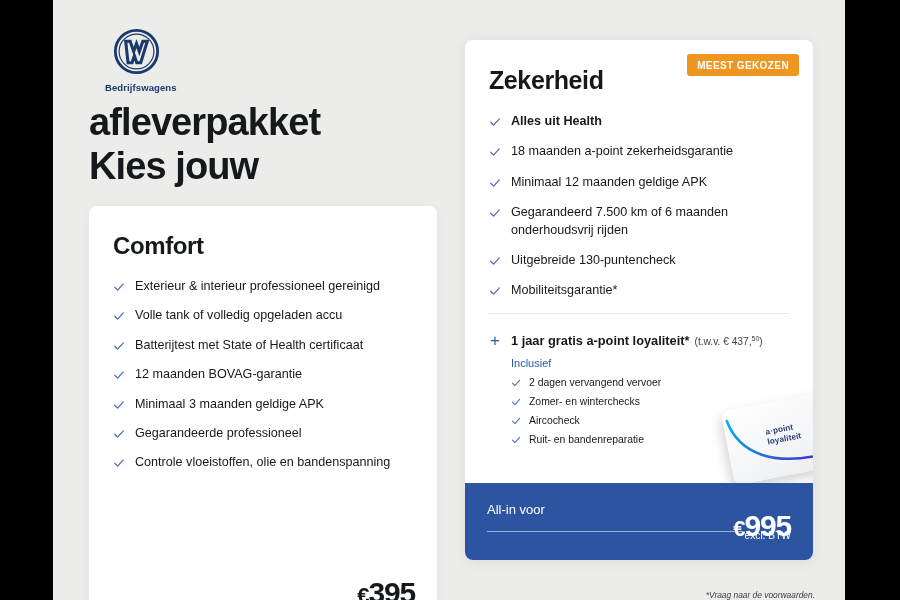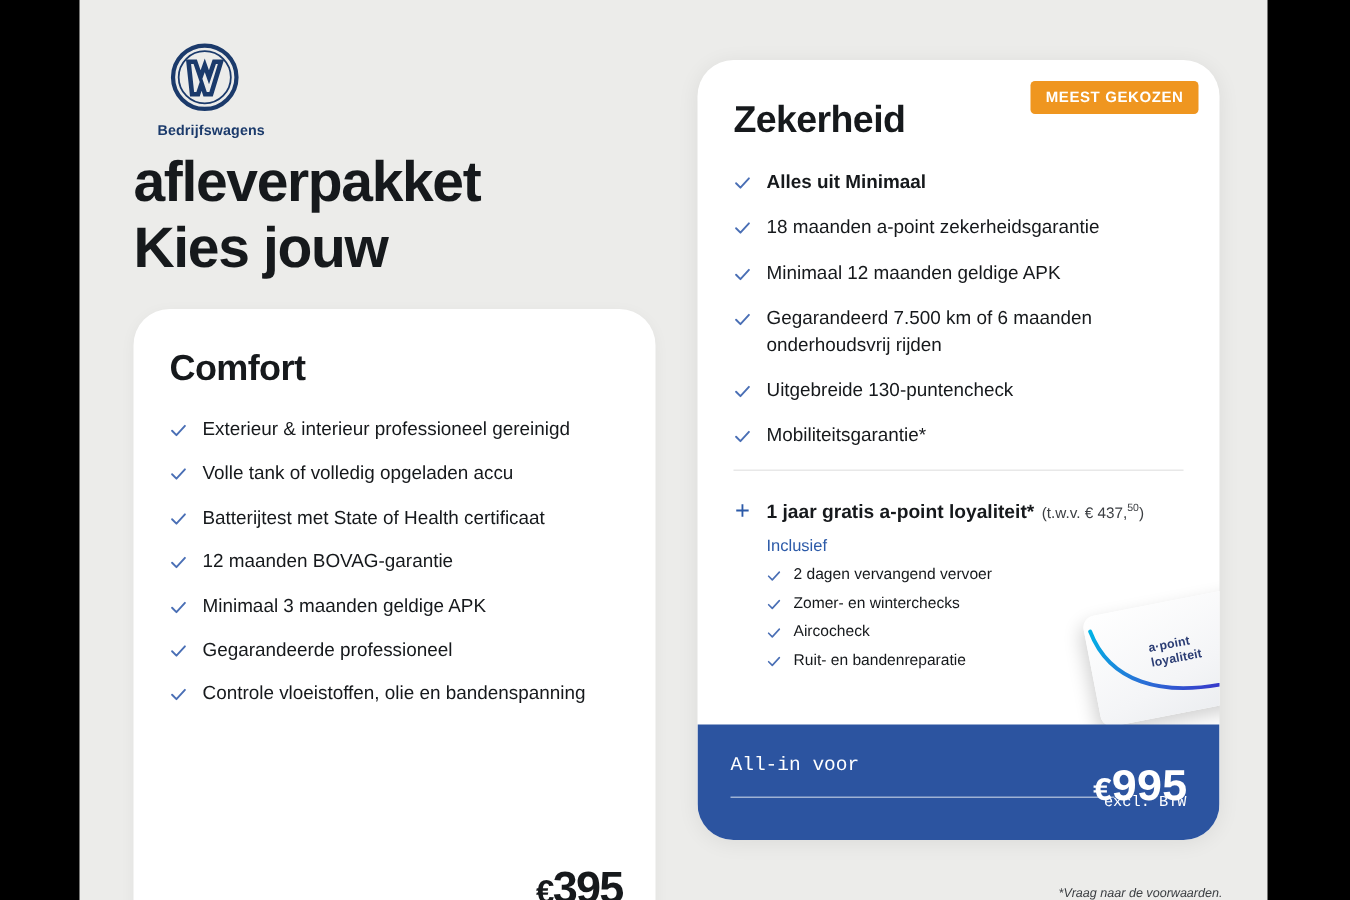--- a/index.html
+++ b/index.html
@@ -43,21 +43,21 @@
     font-weight: bold;
     color: #16191c;
     letter-spacing: -0.9px;
     width: 330px;
   }
 
   
   .card {
     position: absolute;
     background: #fff;
-    border-radius: 24px;
+    border-radius: 8px;
   }
   #card-comfort {
     left: 36px; top: 206px;
     width: 348px; height: 435px;
     box-shadow: 0 2px 10px rgba(0,0,0,.045);
   }
   #card-zeker {
     left: 412px; top: 40px;
     width: 348px; height: 520px;
     box-shadow: 0 2px 14px rgba(0,0,0,.07);
@@ -190,21 +190,20 @@
 
   
   #zeker-footer {
     position: absolute;
     left: 0; bottom: 0;
     width: 100%;
     height: 77px;
     background: #2c54a0;
     z-index: 5;
     padding: 16px 22px 0 22px;
-    font-family: Liberation Mono, monospace;
   }
   #zeker-footer .allin {
     position: absolute;
     left: 22px; top: 19px;
     color: #fff;
     font-size: 13px;
   }
   #zeker-footer .rule {
     position: absolute;
     left: 22px; top: 48px;
@@ -359,21 +358,21 @@
 
       <div class="card-pad">
         <div class="card-title">Zekerheid</div>
         <ul class="features" id="zeker-list">
             <li class="bold">
               <span class="check">
                 <svg viewBox="0 0 14 14">
                   <path d="M2 7.2 L5.4 10.6 L12 3.4" fill="none" stroke="#4a6fb5" stroke-width="1.5" stroke-linecap="round" stroke-linejoin="round"></path>
                 </svg>
               </span>
-              <span class="txt">Alles uit Minimaal</span>
+              <span class="txt">Alles uit Health</span>
             </li>
             <li>
               <span class="check">
                 <svg viewBox="0 0 14 14">
                   <path d="M2 7.2 L5.4 10.6 L12 3.4" fill="none" stroke="#4a6fb5" stroke-width="1.5" stroke-linecap="round" stroke-linejoin="round"></path>
                 </svg>
               </span>
               <span class="txt">18 maanden a-point zekerheidsgarantie</span>
             </li>
             <li>

